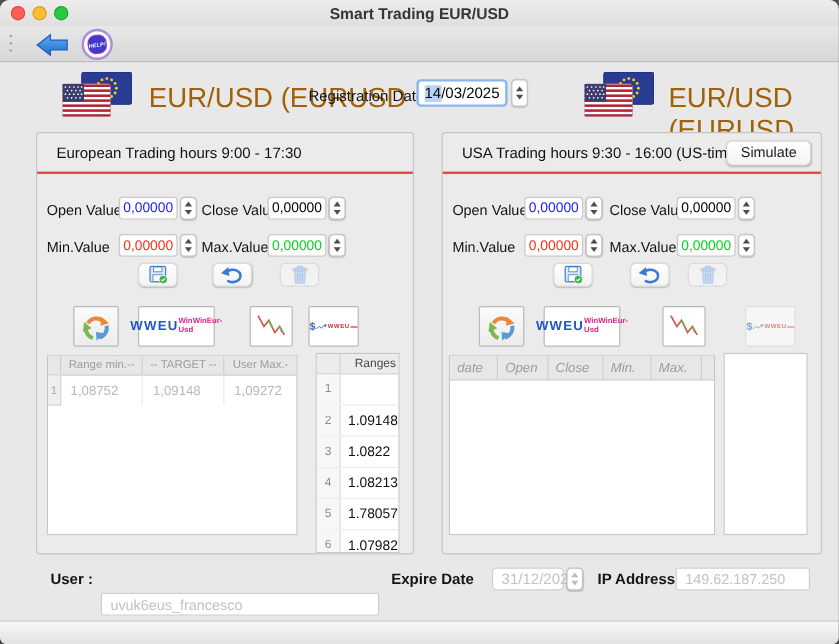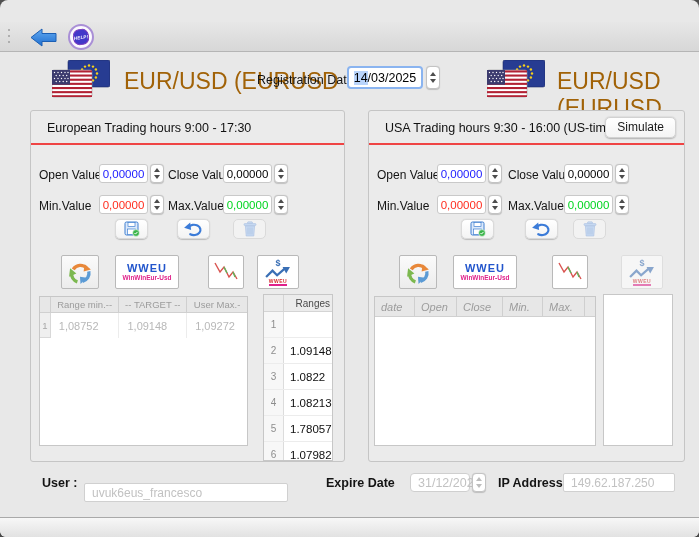--- a/index.html
+++ b/index.html
@@ -92,21 +92,21 @@
   .mini-btn {
     position:absolute; top:108px; width:33px; height:20px; border-radius:5px;
     background:linear-gradient(#ffffff,#f3f3f3); border:1px solid #dadada;
     box-shadow:0 .5px 1px rgba(0,0,0,.2);
     display:flex; align-items:center; justify-content:center;
   }
   .mini-btn.disabled { background:#f2f2f2; box-shadow:none; }
   .icon-btn {
     position:absolute; top:144px; height:34px; border:1px solid #b9b9b9; border-radius:2px;
     background:linear-gradient(#fbfbfb,#ececec);
-    display:flex; flex-direction:column; align-items:center; justify-content:center;
+    display:flex; flex-direction:row; align-items:center; justify-content:center;
   }
   .icon-btn.faded { opacity:.55; }
   .wweu-line1 { font-size:11px; font-weight:bold; color:#2255cc; letter-spacing:1px; line-height:12px; }
   .wweu-line2 { font-size:6.5px; font-weight:bold; color:#e0218a; line-height:8px; }
   .logo-dollar { font-size:9px; font-weight:bold; color:#3a6fb5; line-height:8px; }
   .logo-wweu  { font-size:5px; font-weight:bold; color:#d42a2a; line-height:6px; letter-spacing:.5px; }
   .logo-bar { width:18px; height:1.5px; background:#e0218a; margin-top:.5px; }
   
   .tbl { position:absolute; background:#fff; border:1px solid #c7c7c7; overflow:hidden; }
   .main-tbl { left:8px; top:185px; width:209px; height:150px; }
@@ -141,20 +141,26 @@
     position:absolute; left:0; right:0; bottom:0; height:20px;
     border-top:1px solid #a9a9a9; background:linear-gradient(#f7f7f7,#e2e2e2);
     border-radius:0 0 6px 6px;
   }
 </style>
 </head>
 <body>
 
 <div class="window">
 
+  <div class="titlebar">
+    <div class="traffic t-close"></div>
+    <div class="traffic t-min"></div>
+    <div class="traffic t-zoom"></div>
+    <div class="win-title">Smart Trading EUR/USD</div>
+  </div>
 
   <div class="toolbar">
     <div class="drag-dots"></div>
     <div class="back-btn">
       <svg width="28" height="21" viewBox="0 0 28 21">
         <defs>
             <linearGradient id="bgrad" x1="0" y1="0" x2="0" y2="1">
           <stop offset="0" stop-color="#63a9f0"></stop>
               <stop offset="1" stop-color="#1f6fd0"></stop>
         </linearGradient>
@@ -511,21 +517,21 @@
           <div class="th" style="width:42px;">Open</div>
           <div class="th" style="width:46px;">Close</div>
           <div class="th" style="width:40px;">Min.</div>
           <div class="th" style="width:42px;">Max.</div>
         </div>
       </div>
       <div class="side-box"></div>
     </div>
 
     <div class="ft-label" style="left:42px; top:424px;">User :</div>
-    <div class="ft-field" style="left:84px; top:431px; width:204px;">uvuk6eus_francesco</div>
+    <div class="ft-field" style="left:84px; top:442px; width:232px;">uvuk6eus_francesco</div>
     <div class="ft-label" style="left:326px; top:424px;">Expire Date</div>
     <div class="date-field disabled" style="left:410px; top:421px; width:60px; height:19px;">31/12/2025</div>
     <div class="stepper disabled" style="left:472px; top:421px; height:19px;">
         <span class="up"></span>
         <span class="down"></span>
       </div>
     <div class="ft-label" style="left:498px; top:424px;">IP Address</div>
     <div class="ft-field" style="left:563px; top:421px; width:112px;">149.62.187.250</div>
   </div>
 

